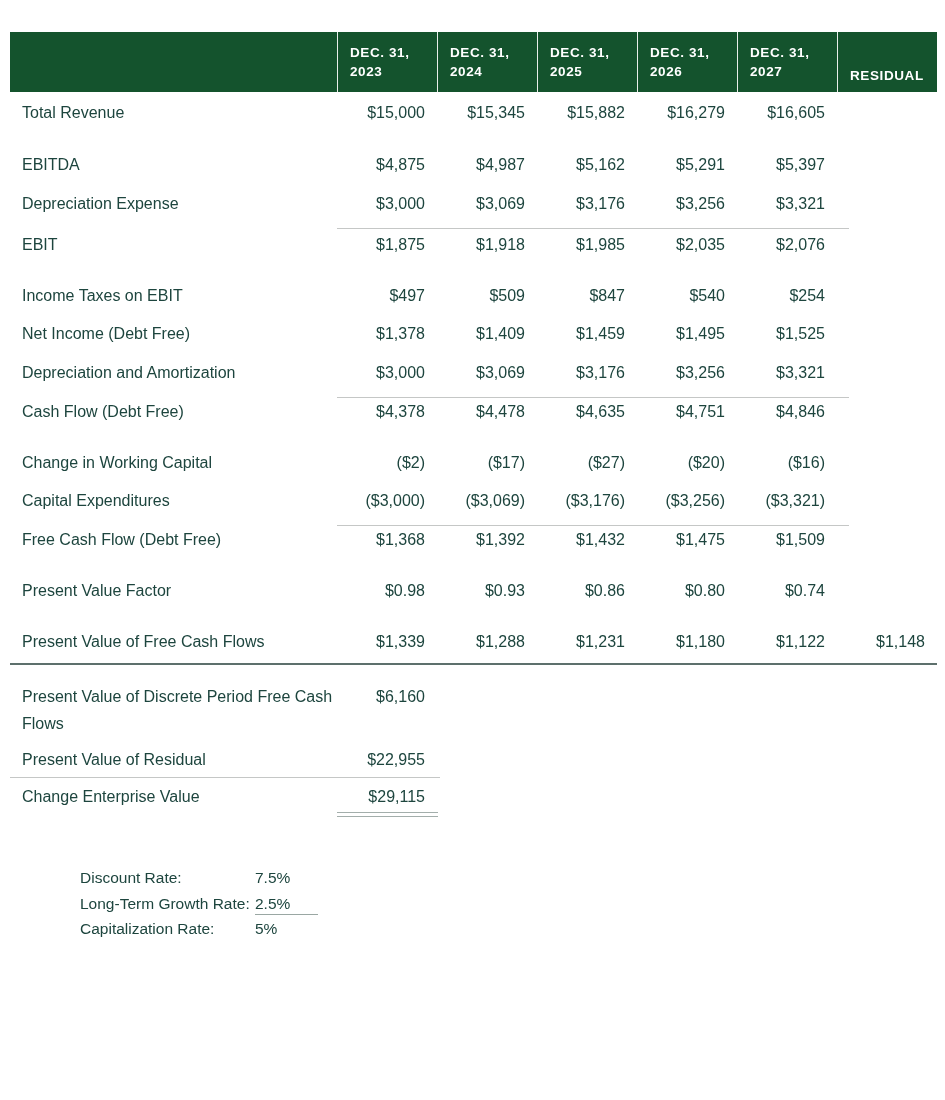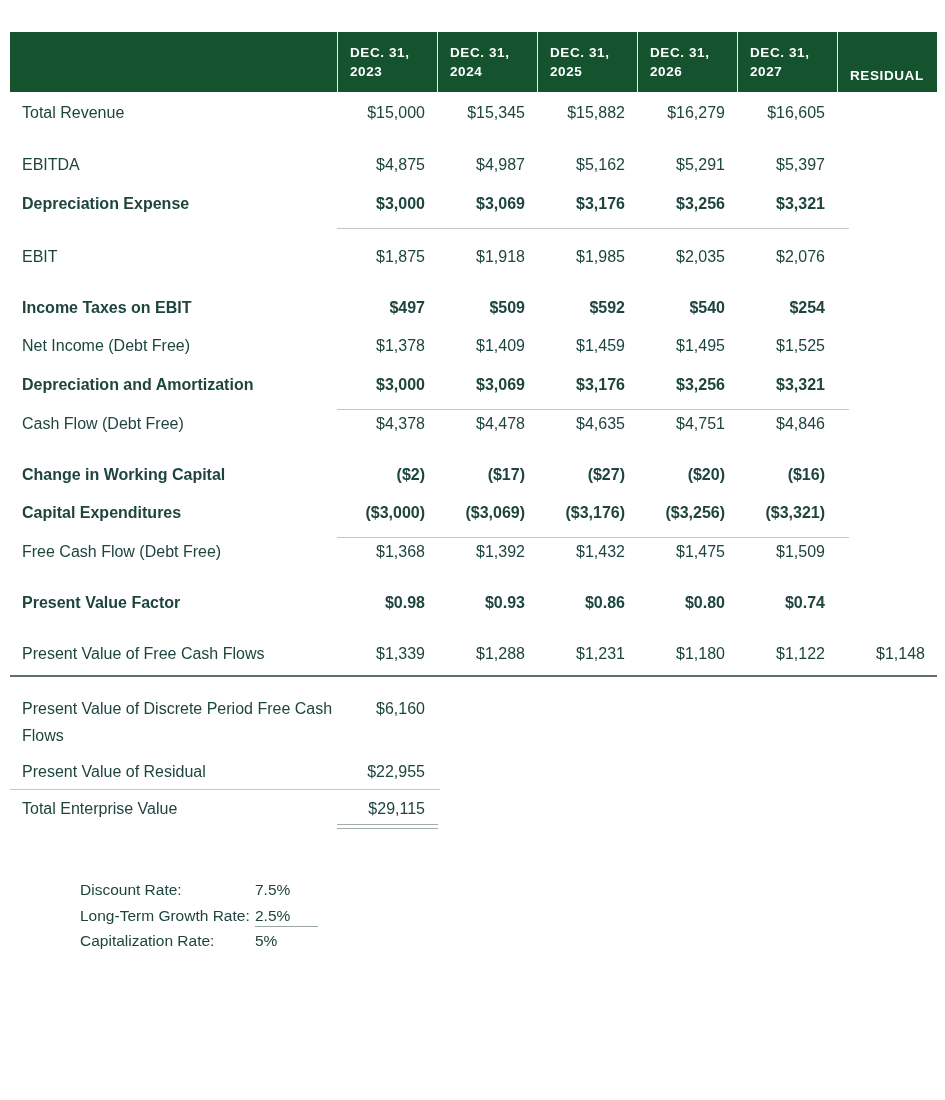--- a/index.html
+++ b/index.html
@@ -22,21 +22,21 @@
     border-left: 1px solid rgba(255,255,255,0.9);
     color: #ffffff;
     font-weight: 700; font-size: 13.5px; line-height: 19px;
     letter-spacing: 0.6px; text-transform: uppercase;
     padding: 11px 4px 0 12px;
   }
   .thead .hcell.first { border-left: none; }
   .thead .hcell.residual-h { display: flex; align-items: flex-end; padding-bottom: 7px; }
 
   
-  .row { height: 22px; line-height: 22px; font-size: 16px; font-weight: bold; }
+  .row { height: 22px; line-height: 22px; font-size: 16px; }
   .row .label { padding-left: 12px; white-space: nowrap; }
   .row .num { text-align: right; padding-right: 12px; white-space: nowrap; }
   .bold { font-weight: 400; }
 
   
   .rule-data { margin-left: 327px; width: 512px; border-top: 1px solid #c5c7c6; height: 0; }
   .rule-full { width: 927px; border-top: 2px solid #5d706c; height: 0; }
   .rule-summary { width: 430px; border-top: 1px solid #c5c7c6; height: 0; }
   .rule-double { margin-left: 327px; width: 101px; height: 5px;
     border-top: 1px solid #a3aeab; border-bottom: 1px solid #a3aeab; }
@@ -112,35 +112,35 @@
       <div class="num">$3,000</div>
       <div class="num">$3,069</div>
       <div class="num">$3,176</div>
       <div class="num">$3,256</div>
       <div class="num">$3,321</div>
       <div class="num"></div>
     </div>
 
     <div class="rule-data" style="margin-top:13px"></div>
 
-    <div class="grid7 row bold" style="margin-top:17px">
+    <div class="grid7 row bold" style="margin-top:5px">
       <div class="label">EBIT</div>
       <div class="num">$1,875</div>
       <div class="num">$1,918</div>
       <div class="num">$1,985</div>
       <div class="num">$2,035</div>
       <div class="num">$2,076</div>
       <div class="num"></div>
     </div>
 
     <div class="grid7 row" style="margin-top:29px">
       <div class="label">Income Taxes on EBIT</div>
       <div class="num">$497</div>
       <div class="num">$509</div>
-      <div class="num">$592</div>
+      <div class="num">$847</div>
       <div class="num">$540</div>
       <div class="num">$254</div>
       <div class="num"></div>
     </div>
 
     <div class="grid7 row bold" style="margin-top:16px">
       <div class="label">Net Income (Debt Free)</div>
       <div class="num">$1,378</div>
       <div class="num">$1,409</div>
       <div class="num">$1,459</div>
@@ -231,21 +231,21 @@
     </div>
 
     <div class="srow tight" style="margin-top:12px">
       <div class="label">Present Value of Residual</div>
       <div class="num">$22,955</div>
     </div>
 
     <div class="rule-summary" style="margin-top:6px"></div>
 
     <div class="srow tight bold" style="margin-top:8px">
-      <div class="label">Total Enterprise Value</div>
+      <div class="label">Change Enterprise Value</div>
       <div class="num">$29,115</div>
     </div>
 
     <div class="rule-double" style="margin-top:4px"></div>
 
     <div class="rates" style="margin-top:50px">
       <div class="rrow">
         <div class="rlabel">Discount Rate:</div>
         <div class="rval">7.5%</div>
       </div>

